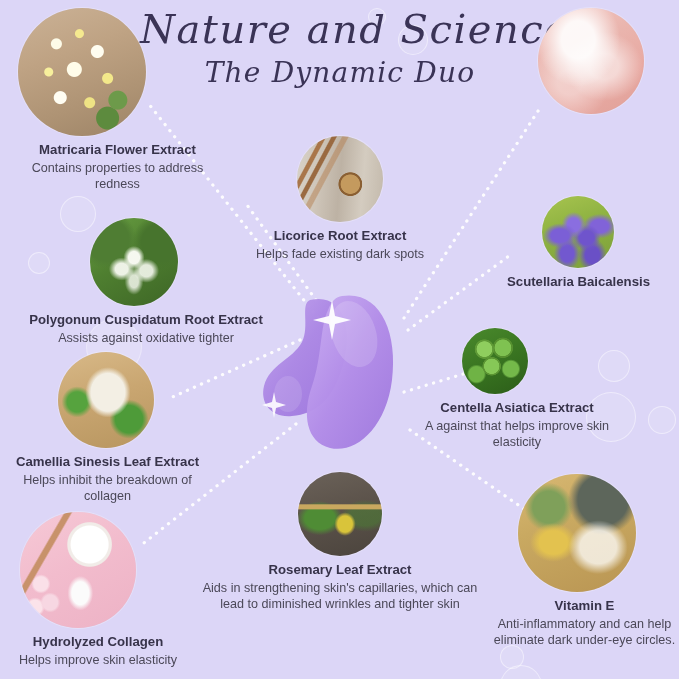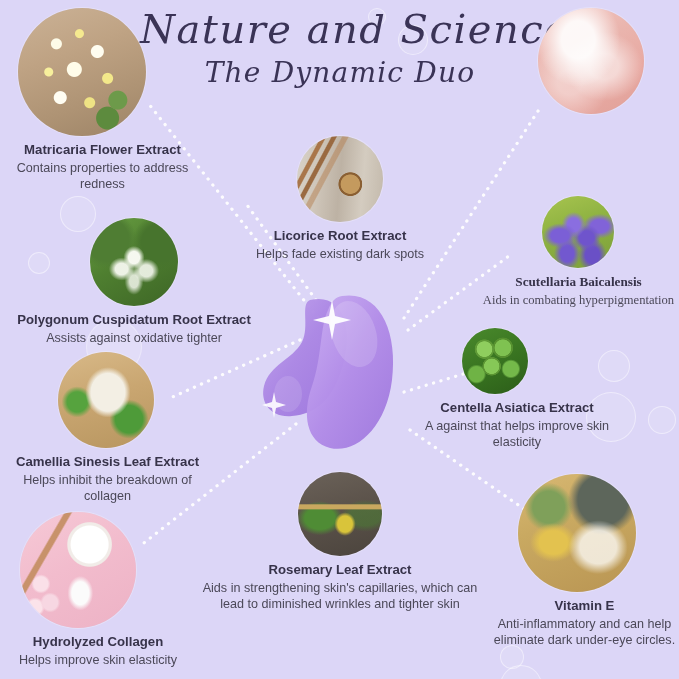--- a/index.html
+++ b/index.html
@@ -205,29 +205,29 @@
 
       <g fill="#ffffff">
         <path d="M74 18 L77 34 L93 38 L77 42 L74 58 L71 42 L55 38 L71 34 Z" opacity="0.95"></path>
         <path d="M16 110 L18 120 L28 123 L18 126 L16 136 L14 126 L4 123 L14 120 Z" opacity="0.9"></path>
       </g>
     </svg>
   </div>
 
   <div class="node" style="left:0px;top:8px;width:205px;">
     <div class="circle img-chamomile" style="width:128px;height:128px;margin:0 auto 6px 18px;"></div>
-    <div class="txt" style="width:205px;">
+    <div class="txt" style="width:205px;padding-left:15px;">
       <p class="ttl">Matricaria Flower Extract</p>
       <p class="desc">Contains properties to address redness</p>
     </div>
   </div>
 
   <div class="node" style="left:0px;top:218px;width:268px;">
     <div class="circle img-polygonum" style="width:88px;height:88px;margin:0 auto 6px auto;"></div>
-    <div class="txt" style="width:268px;">
+    <div class="txt" style="width:268px;padding-left:12px;">
       <p class="ttl">Polygonum Cuspidatum Root Extract</p>
       <p class="desc">Assists against oxidative tighter</p>
     </div>
   </div>
 
   <div class="node" style="left:0px;top:352px;width:215px;">
     <div class="circle img-tea" style="width:96px;height:96px;margin:0 auto 6px 58px;"></div>
     <div class="txt" style="width:215px;">
       <p class="ttl">Camellia Sinesis Leaf Extract</p>
       <p class="desc">Helps inhibit the breakdown of collagen</p>
@@ -259,23 +259,22 @@
   </div>
 
   <div class="node" style="left:466px;top:8px;width:213px;">
     <div class="circle img-gel" style="width:106px;height:106px;margin:0 0 6px 72px;"></div>
     <div class="txt" style="width:213px;">
     </div>
   </div>
 
   <div class="node" style="left:478px;top:196px;width:201px;">
     <div class="circle img-scutellaria" style="width:72px;height:72px;margin:0 0 6px 64px;"></div>
-    <div class="txt" style="width:201px;font-family:Liberation Serif, serif;">
+    <div class="txt" style="width:201px;">
       <p class="ttl">Scutellaria Baicalensis</p>
-      <p class="desc">Aids in combating hyperpigmentation</p>
     </div>
   </div>
 
   <div class="node" style="left:404px;top:328px;width:226px;">
     <div class="circle img-centella" style="width:66px;height:66px;margin:0 0 6px 58px;"></div>
     <div class="txt" style="width:226px;">
       <p class="ttl">Centella Asiatica Extract</p>
       <p class="desc">A against that helps improve skin elasticity</p>
     </div>
   </div>

